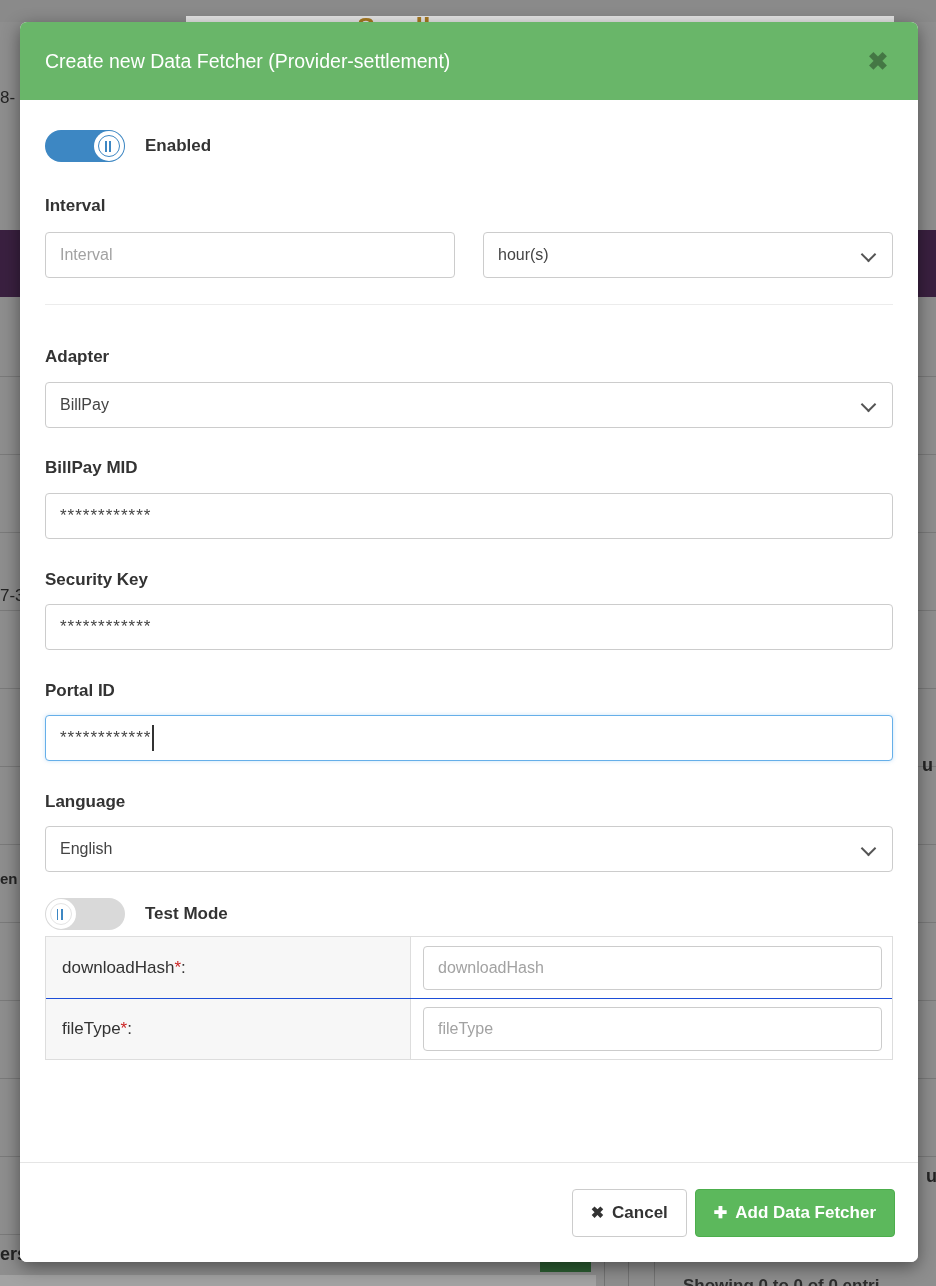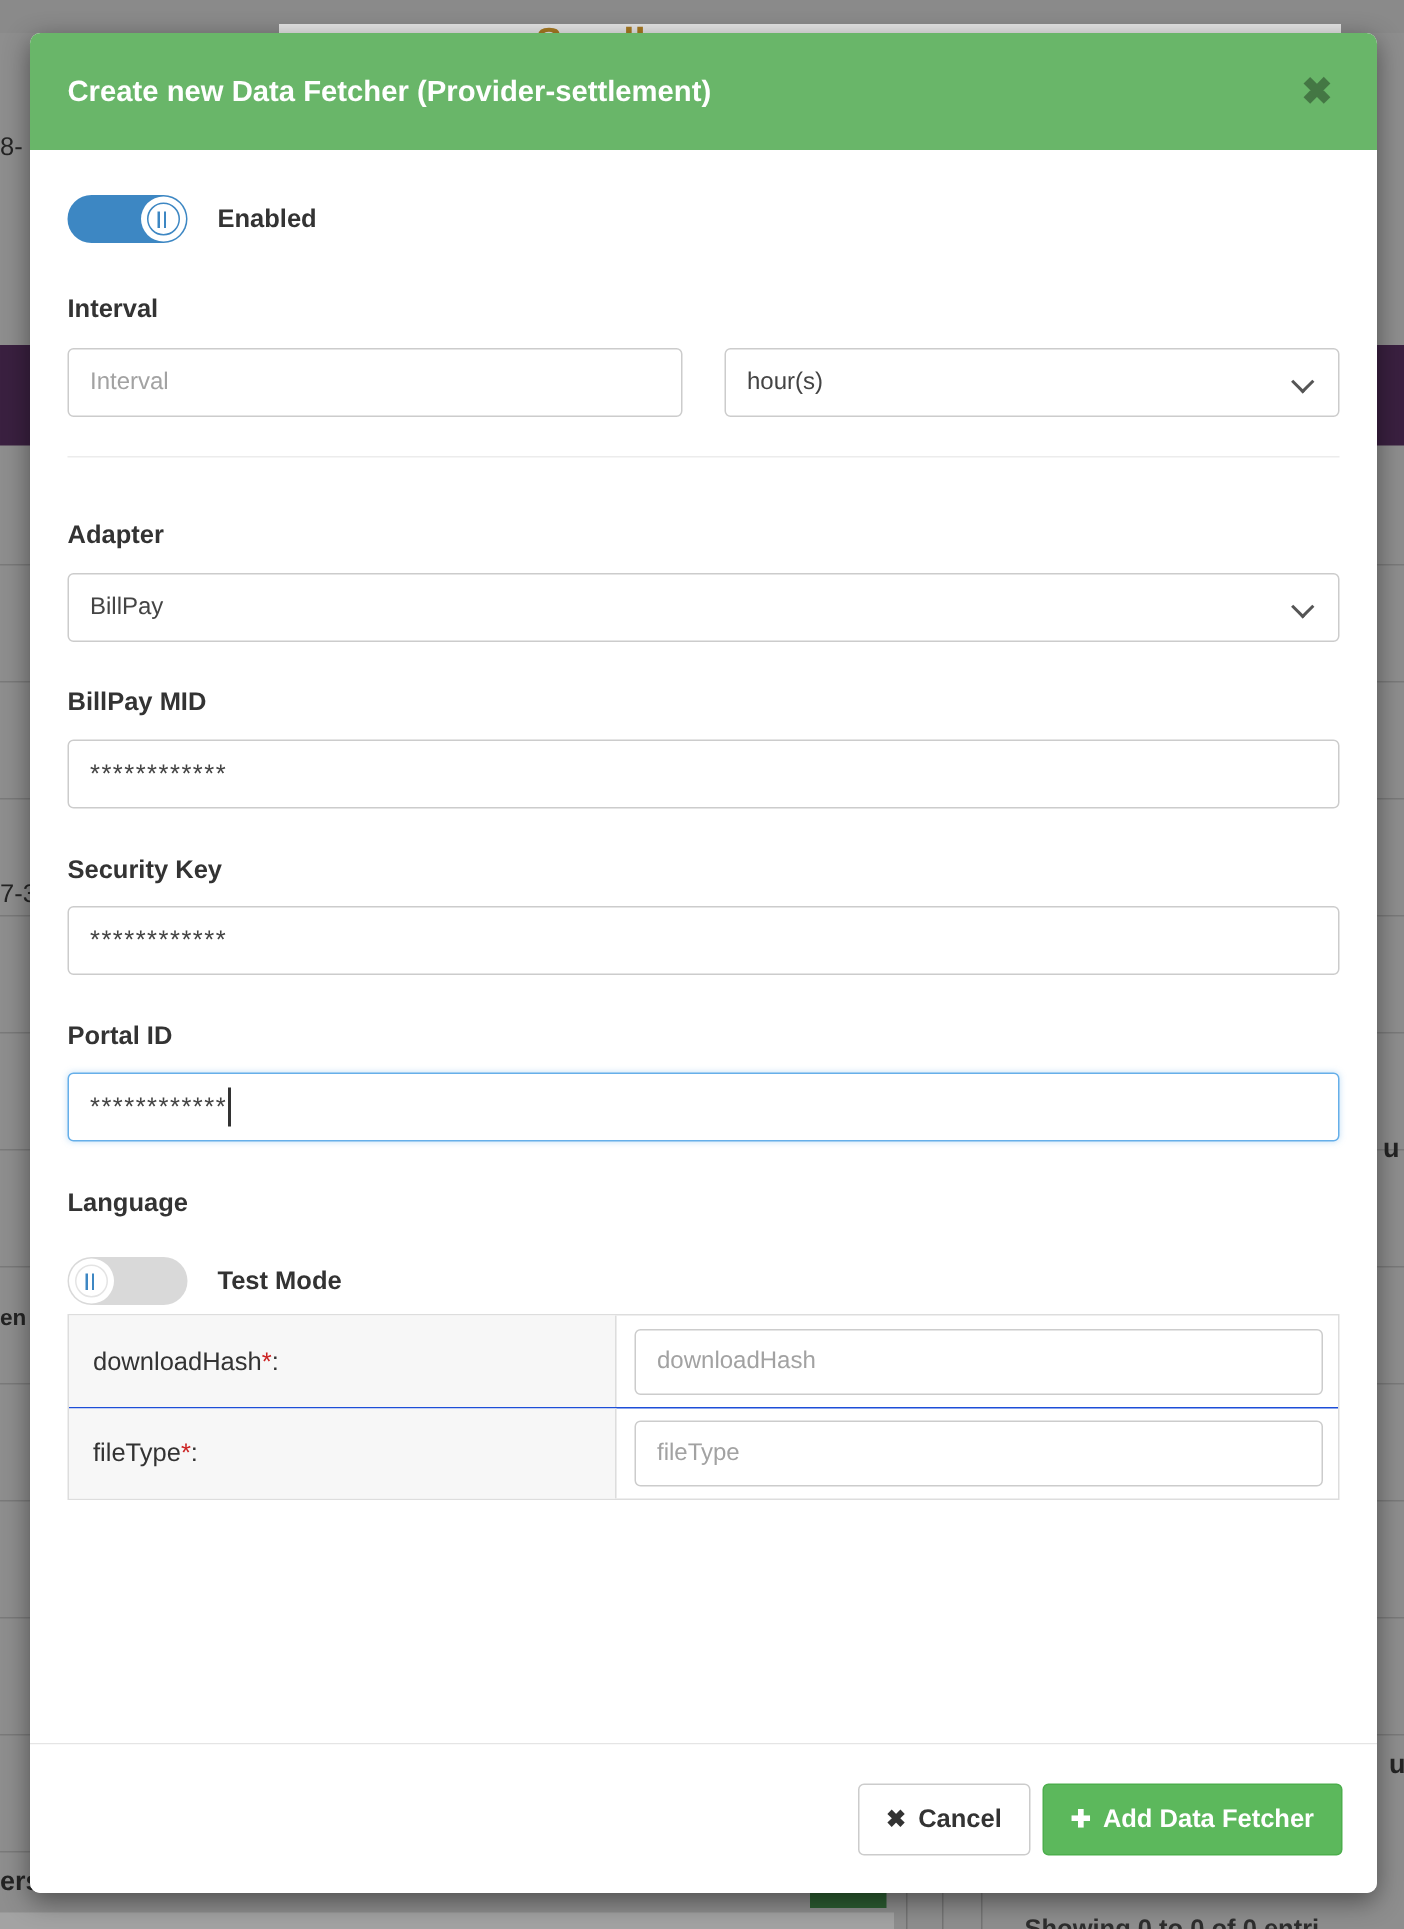--- a/index.html
+++ b/index.html
@@ -26,21 +26,21 @@
   
   #modal {
     position:absolute; left:20px; top:22px; width:898px; height:1240px;
     background:#ffffff; border-radius:7px;
     box-shadow:0 5px 18px rgba(0,0,0,0.45);
   }
   #modal-header {
     position:relative; height:78px; background:#69b669;
     border-radius:7px 7px 0 0; display:flex; align-items:center;
   }
-  #modal-title { color:#ffffff; font-size:19.5px; font-weight:bold; margin-left:25px; }
+  #modal-title { color:#ffffff; font-size:19.5px; font-weight:normal; margin-left:25px; }
   #modal-close {
     position:absolute; right:25px; top:24px; width:30px; height:30px;
     font-size:25px; font-weight:bold; color:#000; opacity:0.34;
     line-height:30px; text-align:center; cursor:pointer;
   }
   #modal-body { padding:0 25px;margin-top:30px; }
 
   .field-label { font-size:17px; font-weight:bold; color:#333; line-height:20px; }
 
   
@@ -227,20 +227,24 @@
         <span class="stars">************</span>
       </div>
 
       <div class="field-label" style="margin-top:31px;">Portal ID</div>
       <div class="ctl fake-field focused" style="margin-top:14px;">
         <span class="stars">************</span>
           <span class="caret"></span>
       </div>
 
       <div class="field-label" style="margin-top:31px;">Language</div>
+      <div class="ctl select-box" style="margin-top:14px;">
+        <span class="sel-text">English</span>
+        <span class="chevron"></span>
+      </div>
 
       <div class="toggle-row" style="margin-top:26px;">
         <div class="toggle off">
           <div class="knob">
             <div class="knob-inner">
                 <div class="grip"></div>
               </div>
           </div>
         </div>
         <div class="toggle-label field-label">Test Mode</div>

